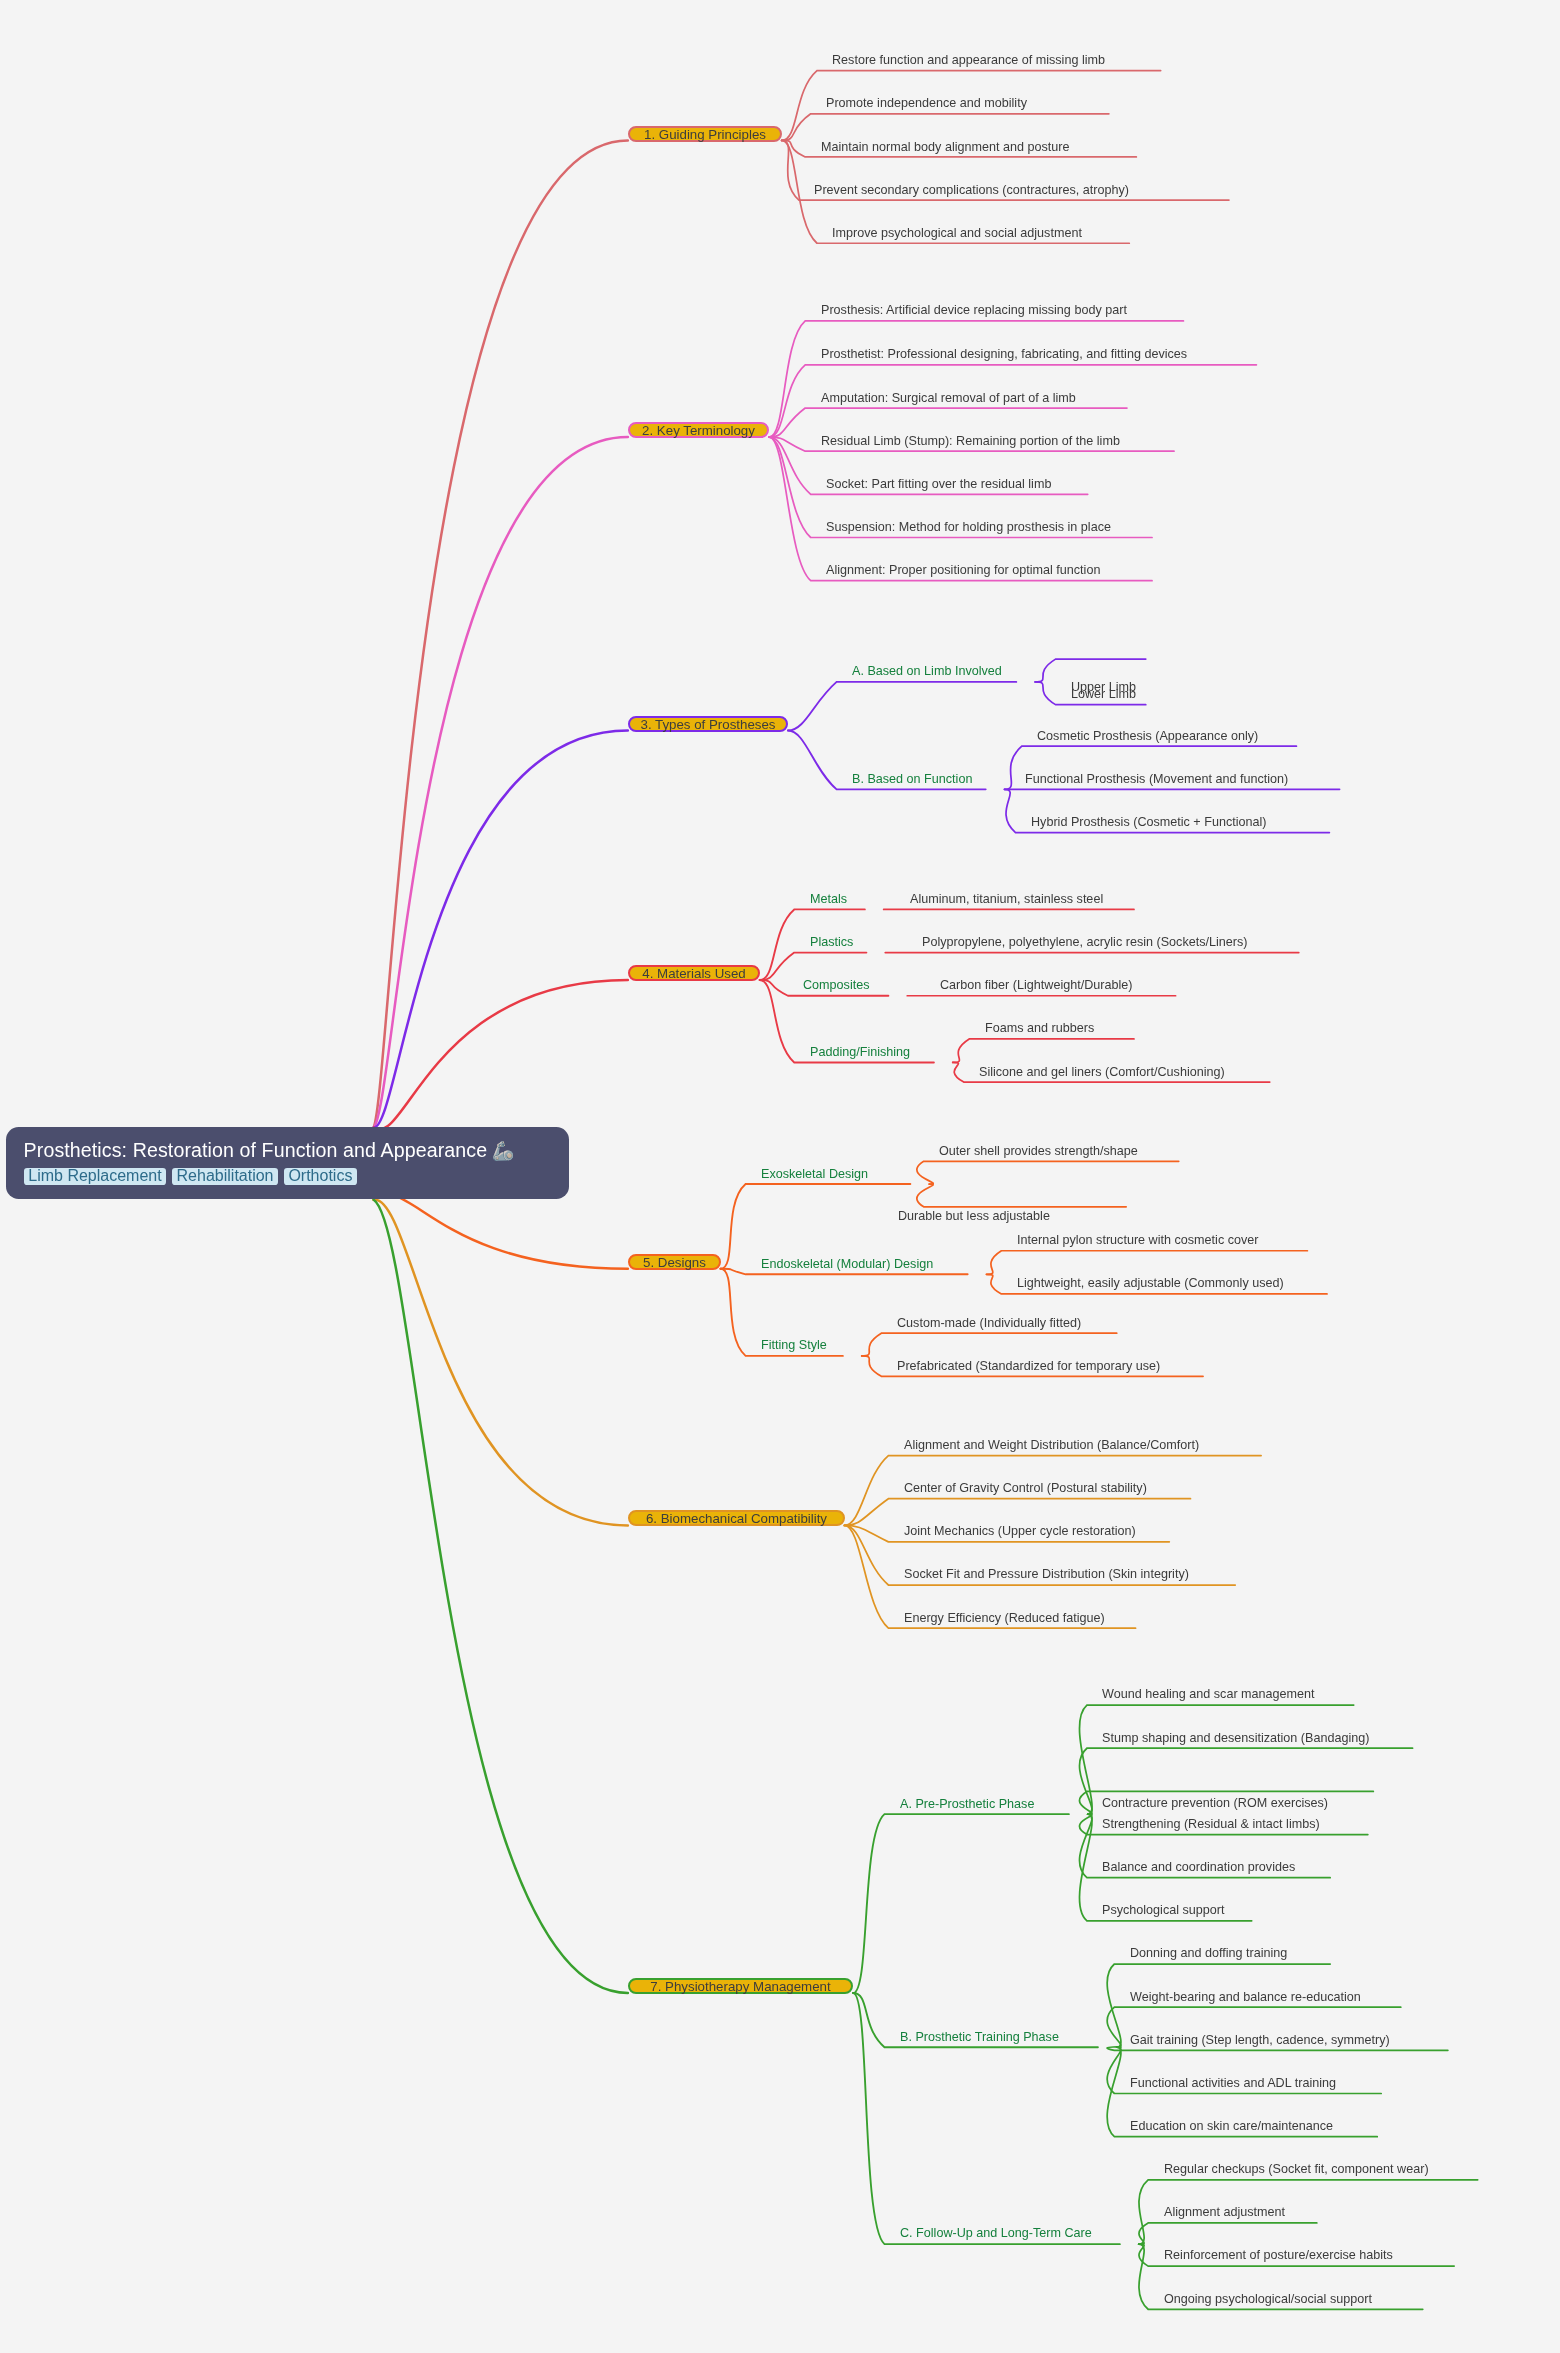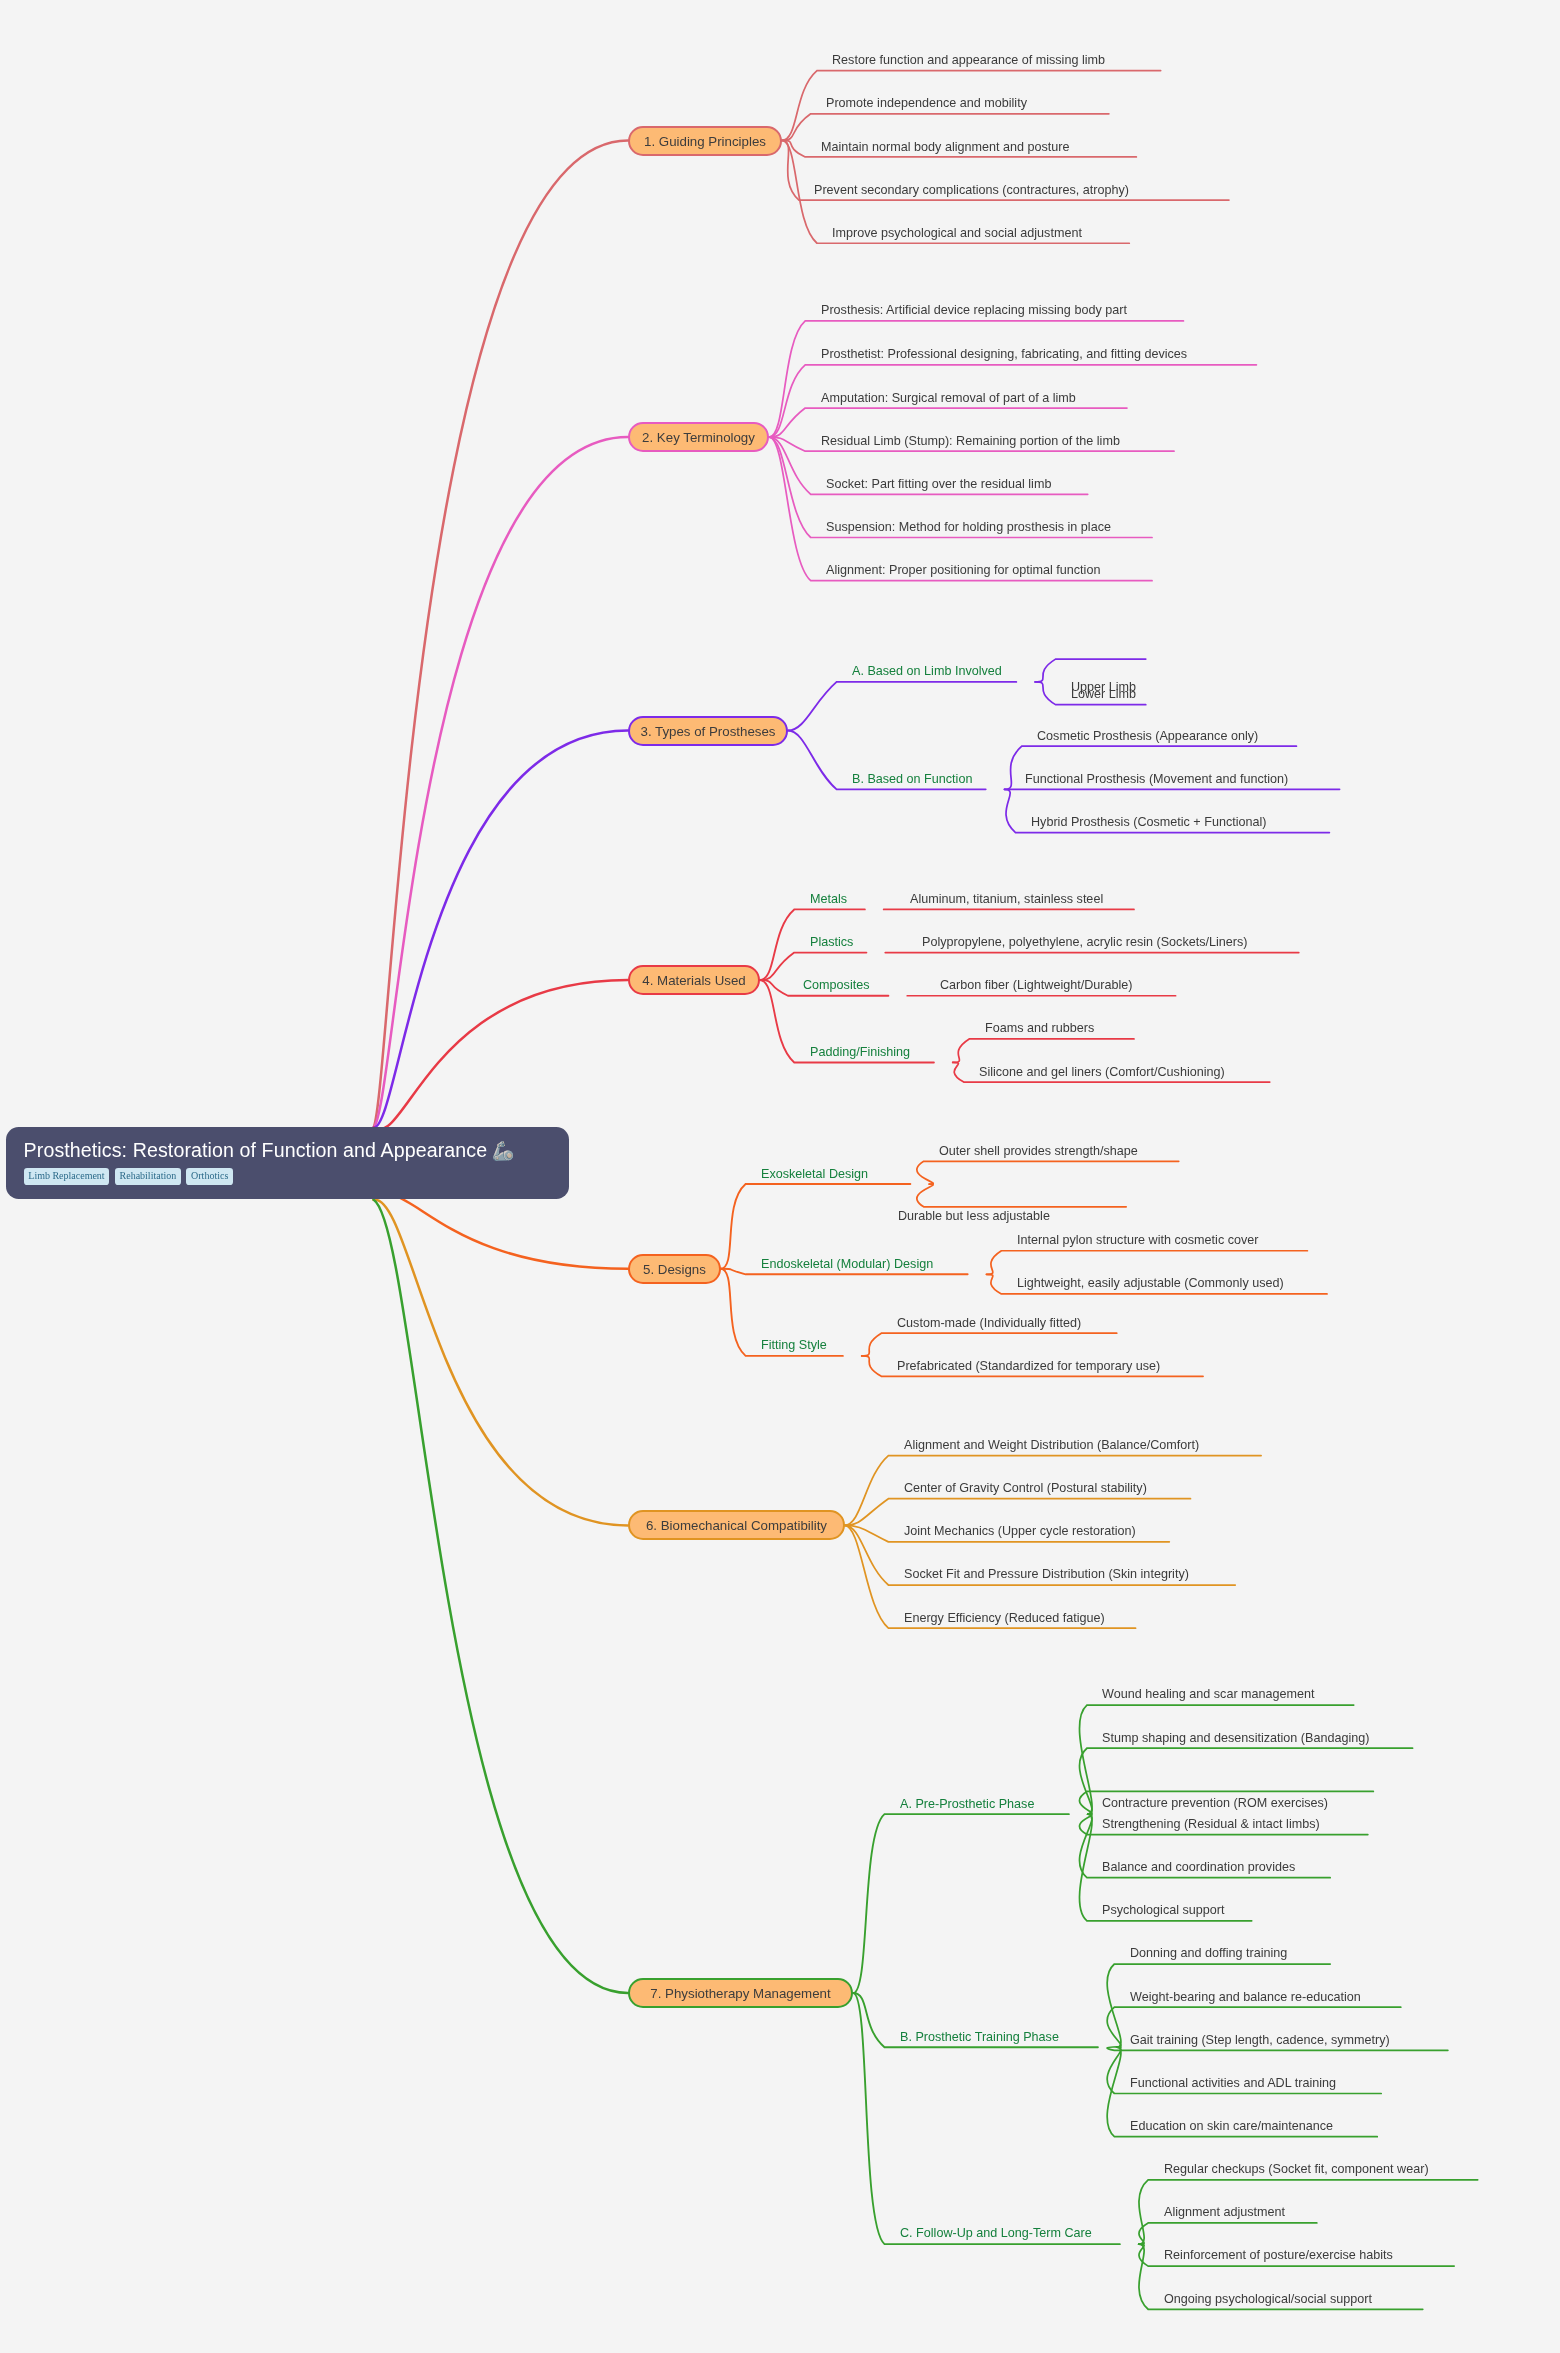--- a/index.html
+++ b/index.html
@@ -49,34 +49,33 @@
     letter-spacing: 0.1px;
     display: flex;
     align-items: center;
     gap: 5.5px;
   }
   #root-emoji { font-size: 18px; line-height: 1; }
   #root-tags { display: flex; gap: 5.5px; }
   .tag {
     background: #cfe7f2;
     color: #2d6b8a;
-    font-size: 10px;
+    font-size: 16px;
     line-height: 11.8px;
     padding: 2.4px 4.7px 3.1px 4.7px;
     border-radius: 3.1px;
-    font-family: Liberation Serif, serif;
   }
   
   .pill {
     border-radius: 17.3px;
-    background: #fdba74;
+    background: #eab308;
     border: 2.4px solid #999;
     color: #3d3d3d;
     font-size: 13.3px;
-    height: 30px;
+    height: 16px;
     display: flex;
     align-items: center;
     justify-content: center;
     padding: 0 12.6px;
     z-index: 30;
   }
   
   .leaf {
     color: #3b3b3b;
     font-size: 12.6px;

